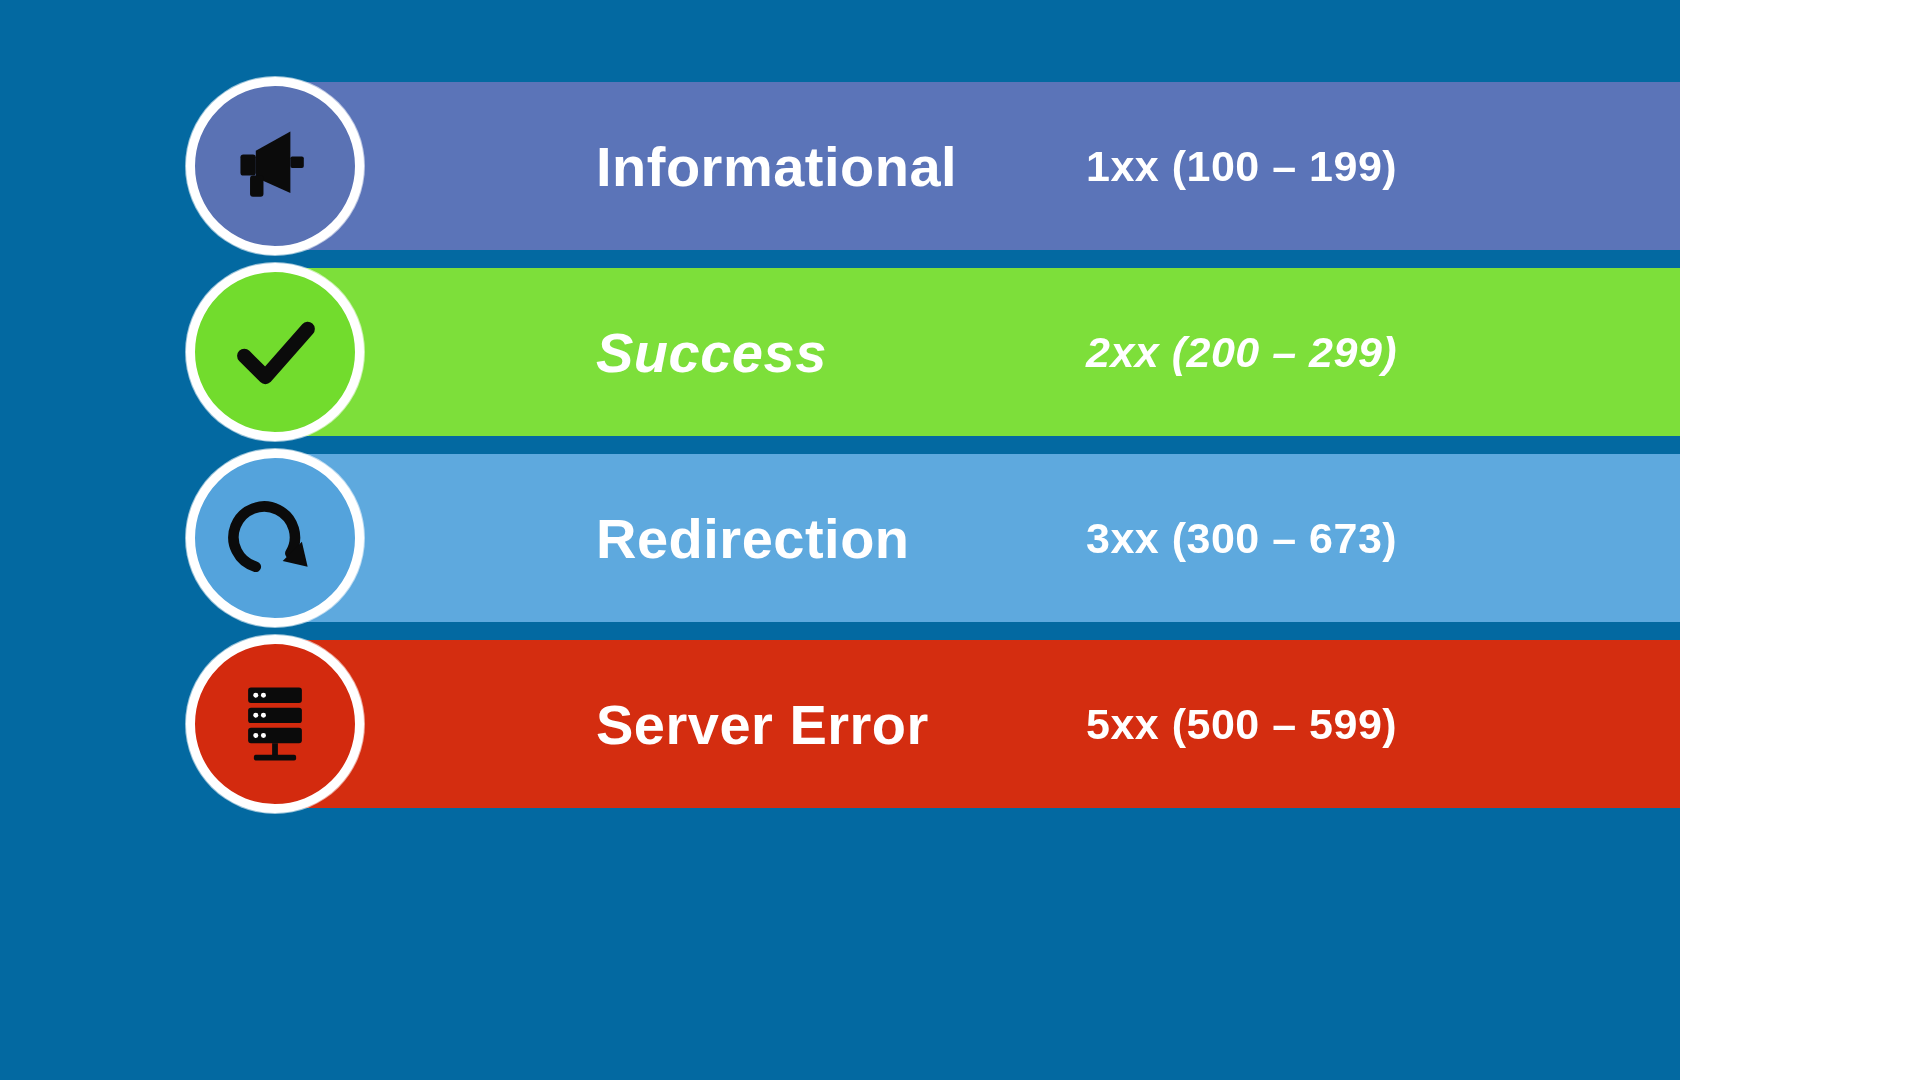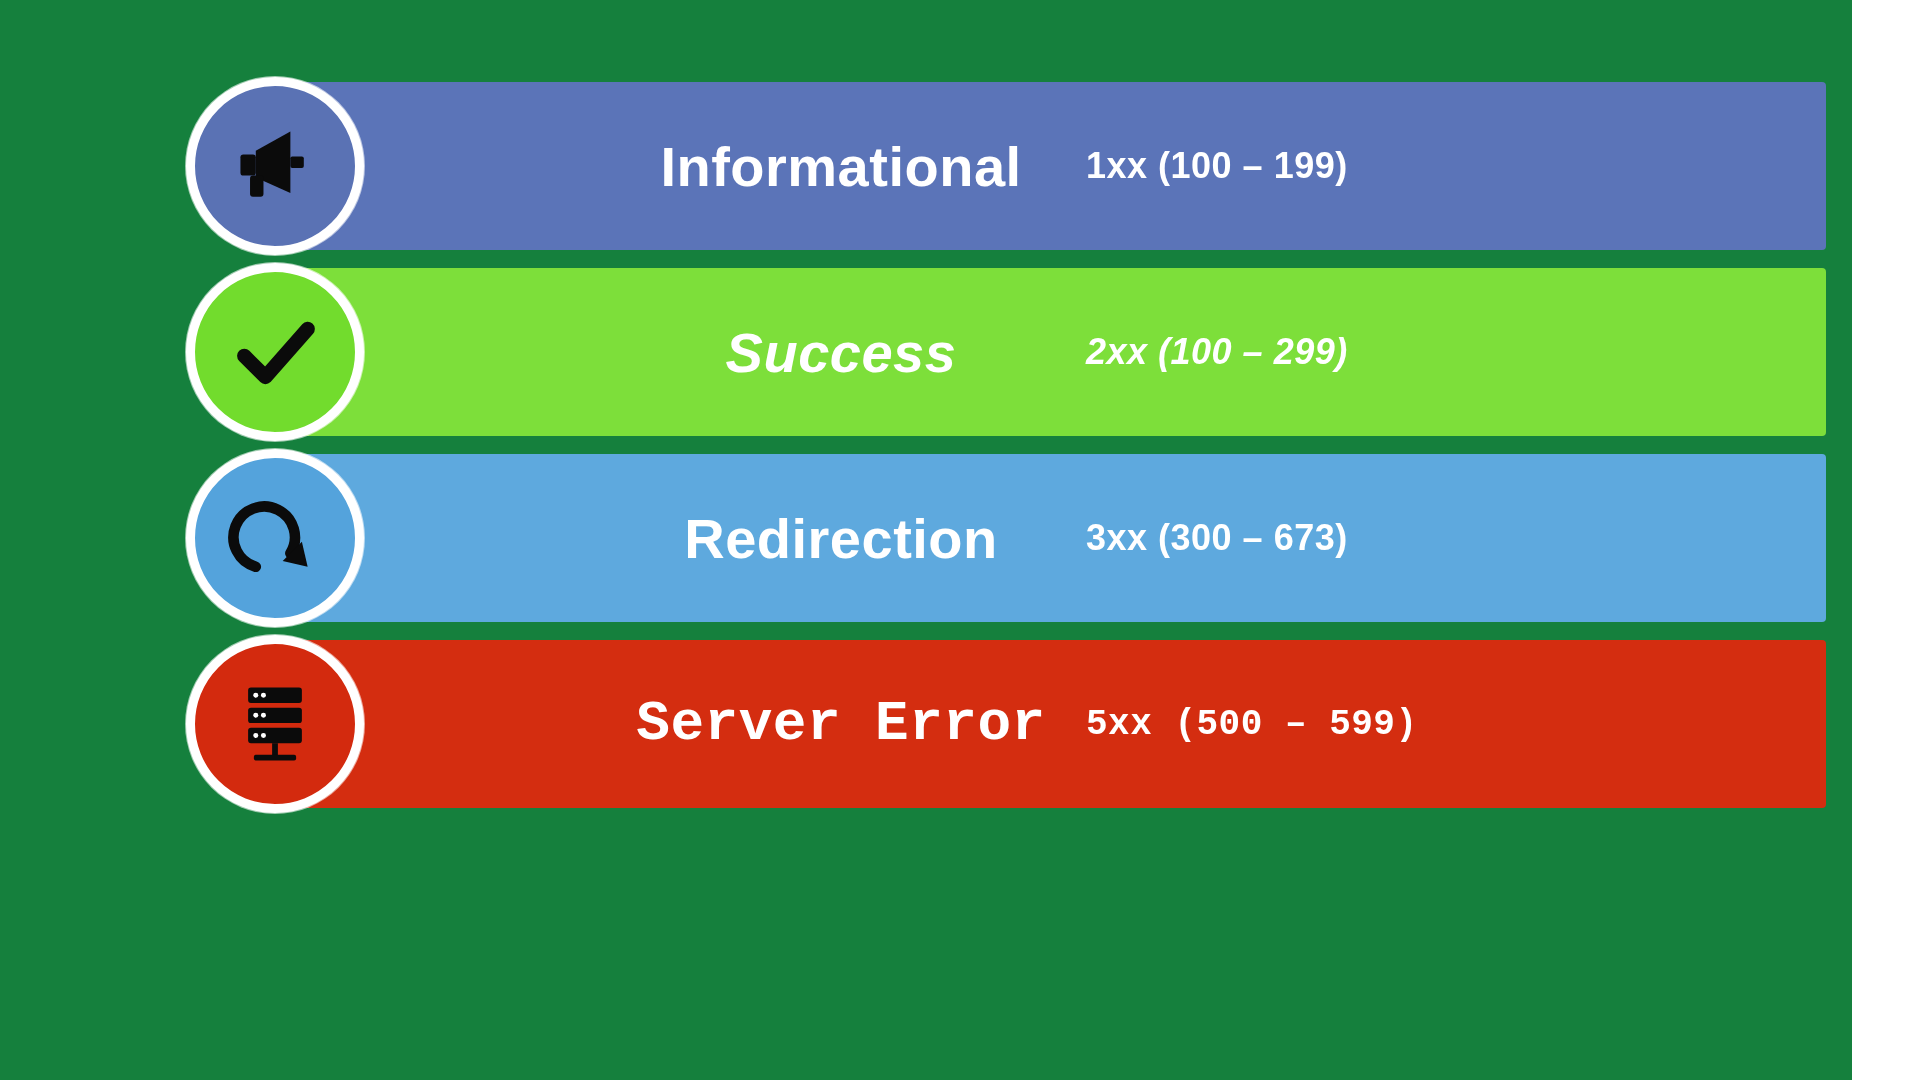--- a/index.html
+++ b/index.html
@@ -2,25 +2,24 @@
 <html><head>
 <meta charset="utf-8">
 <style>
   html, body { margin: 0; padding: 0; }
   body {
     font-family: "Liberation Sans", sans-serif;
     background: #ffffff;
   }
   .page {
     position: relative;
-    width: 1852px;
+    width: 1680px;
     height: 1080px;
-    background: #15803d;
+    background: #0369a1;
     overflow: hidden;
-    text-align: center;
   }
   .diagram {
     position: absolute;
     left: 186px;
     top: 80px;
     width: 1640px;
   }
   .row {
     position: relative;
     height: 172px;
@@ -39,21 +38,21 @@
   .label {
     margin-left: 310px;
     width: 490px;
     font-size: 56px;
     font-weight: bold;
     color: #ffffff;
     letter-spacing: 0.5px;
     white-space: nowrap;
   }
   .code {
-    font-size: 36px;
+    font-size: 43px;
     font-weight: bold;
     color: #ffffff;
     letter-spacing: 0.5px;
     white-space: nowrap;
   }
   .circle {
     position: absolute;
     left: 0;
     top: 50%;
     transform: translateY(-50%);
@@ -88,21 +87,21 @@
           <rect class="ink" x="14" y="38" width="16" height="22" rx="3"></rect>
           <rect class="ink" x="24" y="60" width="14" height="22" rx="3"></rect>
           <rect class="ink" x="66" y="40" width="14" height="12" rx="2"></rect>
         </svg>
       </div>
     </div>
 
     <div class="row">
       <div class="bar" style="background-color: rgb(125, 223, 58); font-style: italic;">
         <span class="label">Success</span>
-        <span class="code">2xx (100 – 299)</span>
+        <span class="code">2xx (200 – 299)</span>
       </div>
       <div class="circle" style="background-color: rgb(114, 220, 45);">
         <svg class="icon" viewBox="0 0 100 100" aria-hidden="true">
           <path class="stroke-ink" d="M18 54 L40 76 L84 26" stroke-width="15" stroke-linecap="round" stroke-linejoin="round"></path>
         </svg>
       </div>
     </div>
 
     <div class="row">
       <div class="bar" style="background-color: rgb(94, 169, 222);">
@@ -112,21 +111,21 @@
       <div class="circle" style="background-color: rgb(84, 163, 220);">
         <svg class="icon" viewBox="0 0 100 100" aria-hidden="true">
           <path class="stroke-ink" d="M30 80 A 32 32 0 1 1 66 66" stroke-width="11" stroke-linecap="round"></path>
           <path class="ink" d="M78 54 L84 80 L58 74 Z"></path>
         </svg>
       </div>
     </div>
 
 
     <div class="row">
-      <div class="bar" style="background-color: rgb(212, 45, 16); font-family: Liberation Mono, monospace;">
+      <div class="bar" style="background-color: rgb(212, 45, 16);">
         <span class="label">Server Error</span>
         <span class="code">5xx (500 – 599)</span>
       </div>
       <div class="circle" style="background-color: rgb(211, 42, 14);">
         <svg class="icon" viewBox="0 0 100 100" aria-hidden="true">
           <rect class="ink" x="22" y="12" width="56" height="16" rx="3"></rect>
           <rect class="ink" x="22" y="33" width="56" height="16" rx="3"></rect>
           <rect class="ink" x="22" y="54" width="56" height="16" rx="3"></rect>
           <circle cx="30" cy="20" r="2.6" fill="#ffffff"></circle>
           <circle cx="38" cy="20" r="2.6" fill="#ffffff"></circle>

